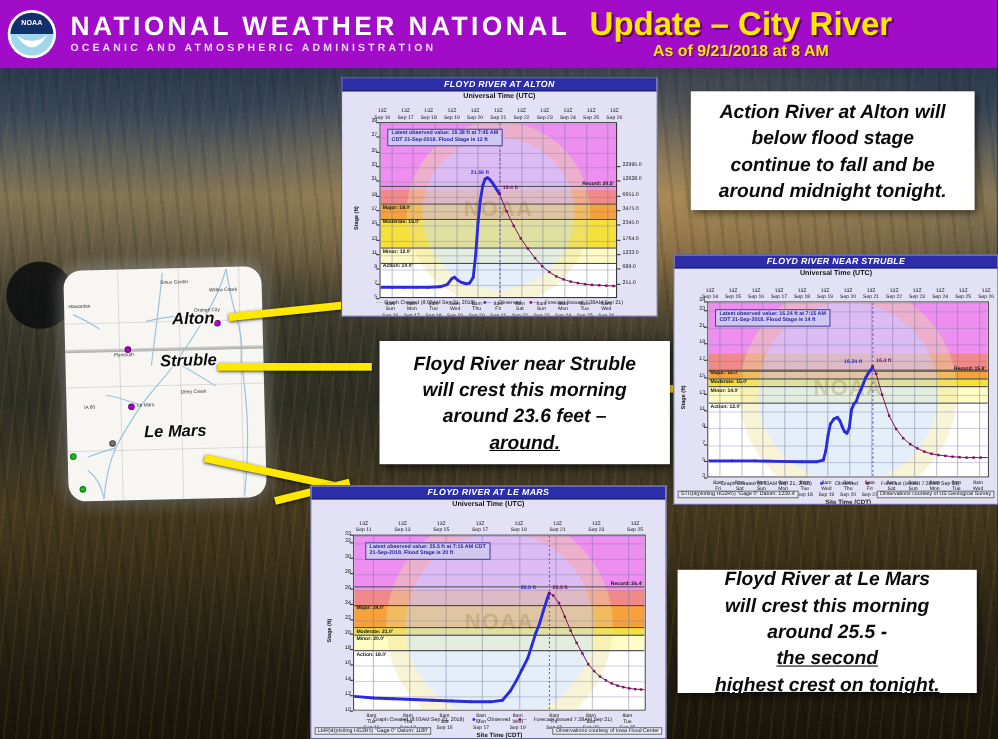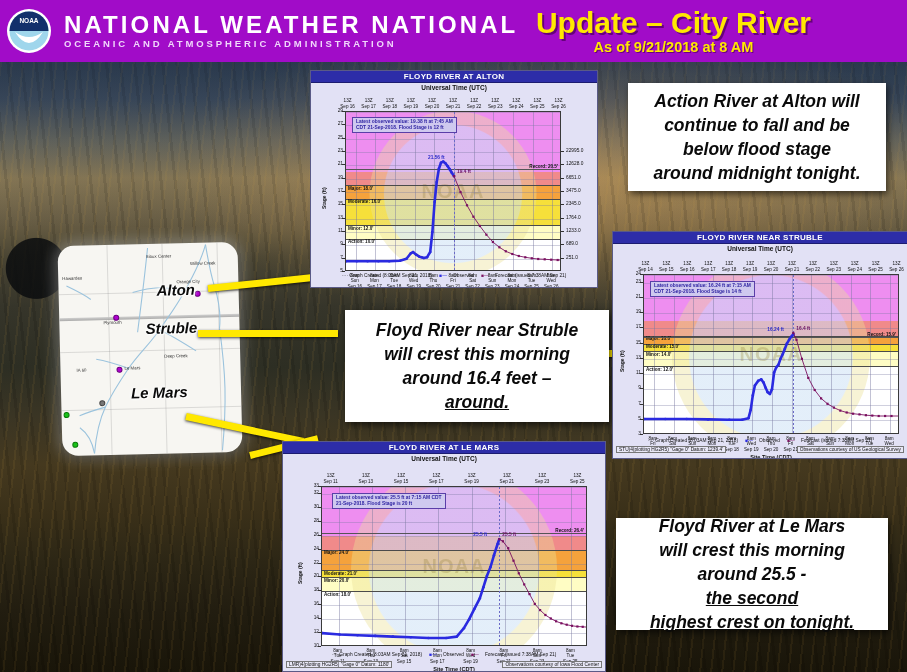--- a/index.html
+++ b/index.html
@@ -125,21 +125,21 @@
   }
   .callout span.u { text-decoration:underline; }
   .callout span .u { text-decoration:underline; }
 
   
   .chart {
     position:absolute; background:#e2e1f5; border:1px solid #5a5a86;
     overflow:hidden; font-family:"Liberation Sans", sans-serif;
   }
   .ch-title {
-    background:#2d2da8; color:#ffffff; font-weight:bold;
+    background:#2d2da8; color:#ffffff; font-style:italic; font-weight:bold;
     text-align:center; font-size:8px; letter-spacing:.3px; padding:1px 0 1px;
     border-bottom:1px solid #1b1b70;
   }
   .ch-utc { text-align:center; font-weight:bold; font-size:6.5px; color:#111; padding-top:1px; }
   .ch-toprow { display:flex; justify-content:space-between; padding:2px 0 0; }
   .ch-toprow div { font-size:4.6px; color:#111; text-align:center; line-height:5.6px; flex:1; }
   .plot { position:absolute; border:1px solid #3a3a3a; overflow:hidden; background:#fff; }
   .band { position:absolute; left:0; width:100%; }
   .thresh-label {
     position:absolute; left:2px; font-size:4.6px; color:#111; font-weight:bold; white-space:nowrap;
@@ -260,34 +260,34 @@
   </div>
 
   <div class="leader" style="left:208px;top:285px;width:120px;height:7px;transform:rotate(-6deg);transform-origin:left center;"></div>
   <div class="leader" style="left:198px;top:330px;width:140px;height:7px;transform:rotate(0deg);transform-origin:left center;"></div>
   <div class="leader" style="left:186px;top:413px;width:120px;height:7px;transform:rotate(12deg);transform-origin:left center;"></div>
   <div class="leader" style="left:600px;top:350px;width:22px;height:7px;"></div>
   <div class="leader" style="left:250px;top:452px;width:70px;height:7px;transform:rotate(-14deg);transform-origin:left center;"></div>
 
   <div class="callout" style="left:628px;top:83px;width:258px;height:108px;">
     <span>Action River at Alton will</span>
+    <span>below flood stage</span>
     <span>continue to fall and be</span>
-    <span>below flood stage</span>
     <span>around midnight tonight.</span>
   </div>
 
   <div class="callout" style="left:345px;top:310px;width:264px;height:112px;">
     <span>
         <span>Floyd River near Struble</span>
       </span>
     <span>
         <span>will crest this morning</span>
       </span>
     <span>
-        <span>around 16.4 feet – </span>
+        <span>around 23.6 feet – </span>
       </span>
     <span>
         <span class="u">around.</span>
       </span>
   </div>
 
   <div class="callout" style="left:616px;top:518px;width:272px;height:112px;">
     <span>
         <span>Floyd River at Le Mars</span>
       </span>

